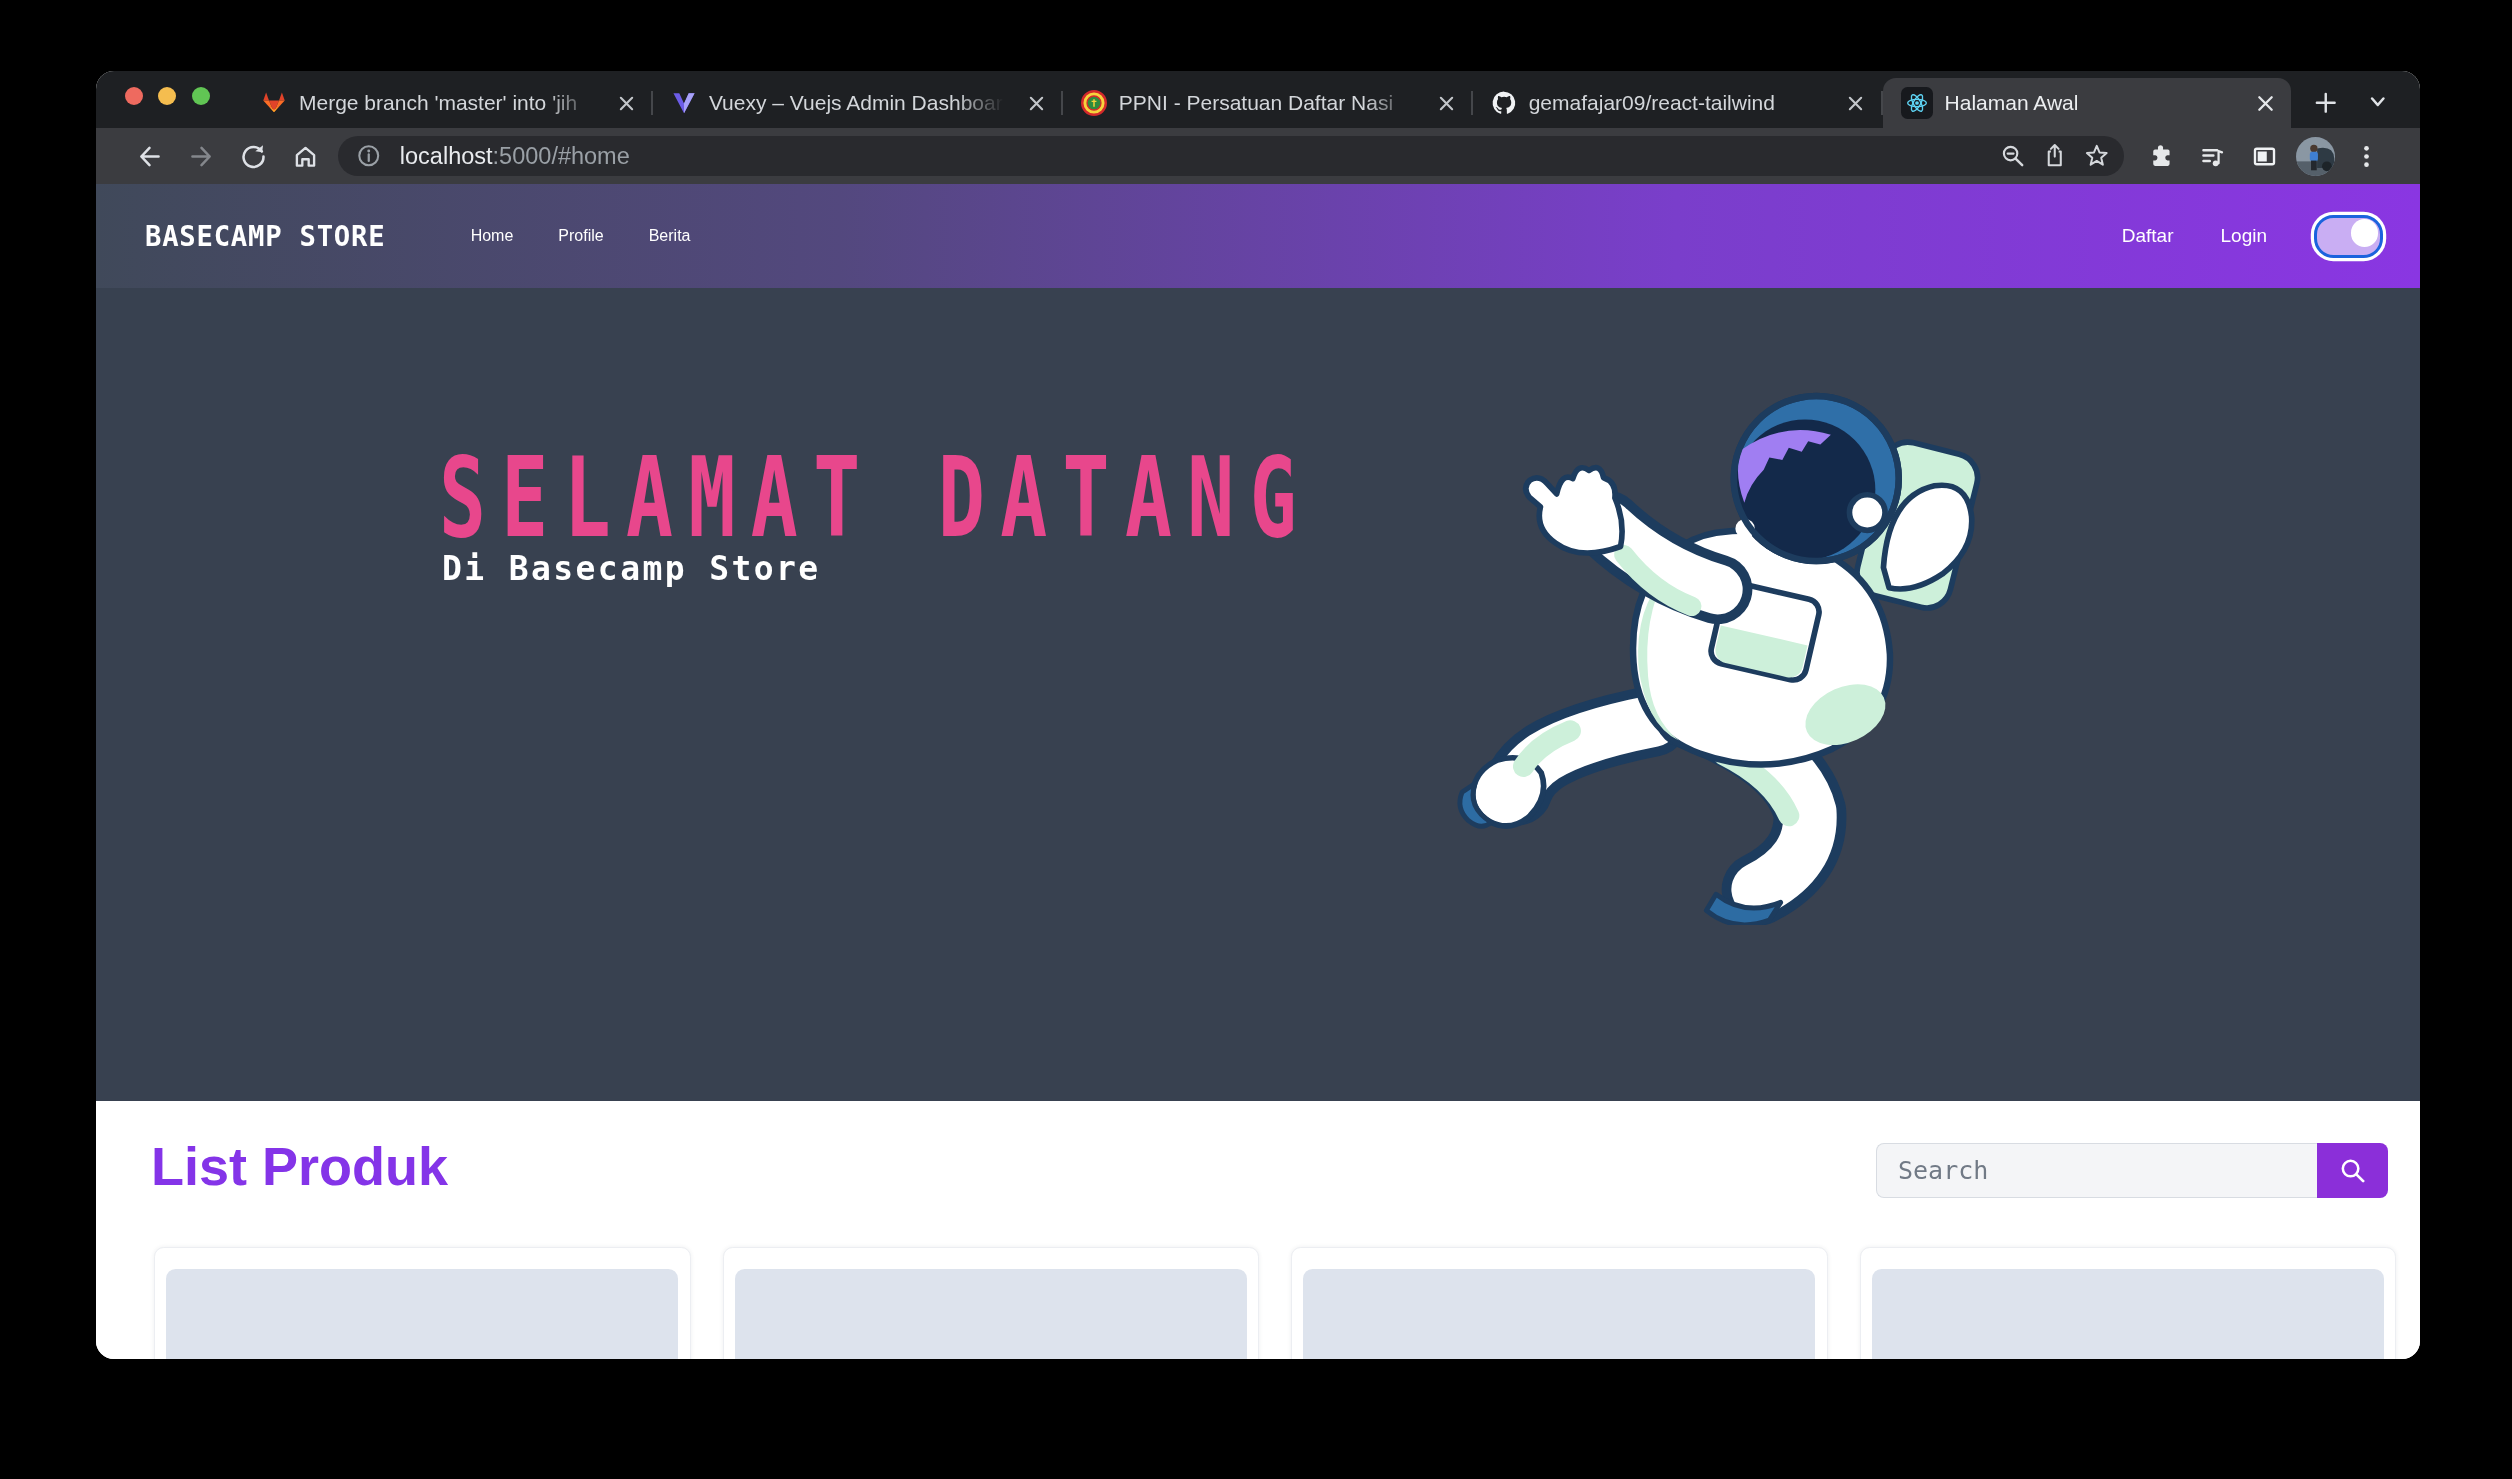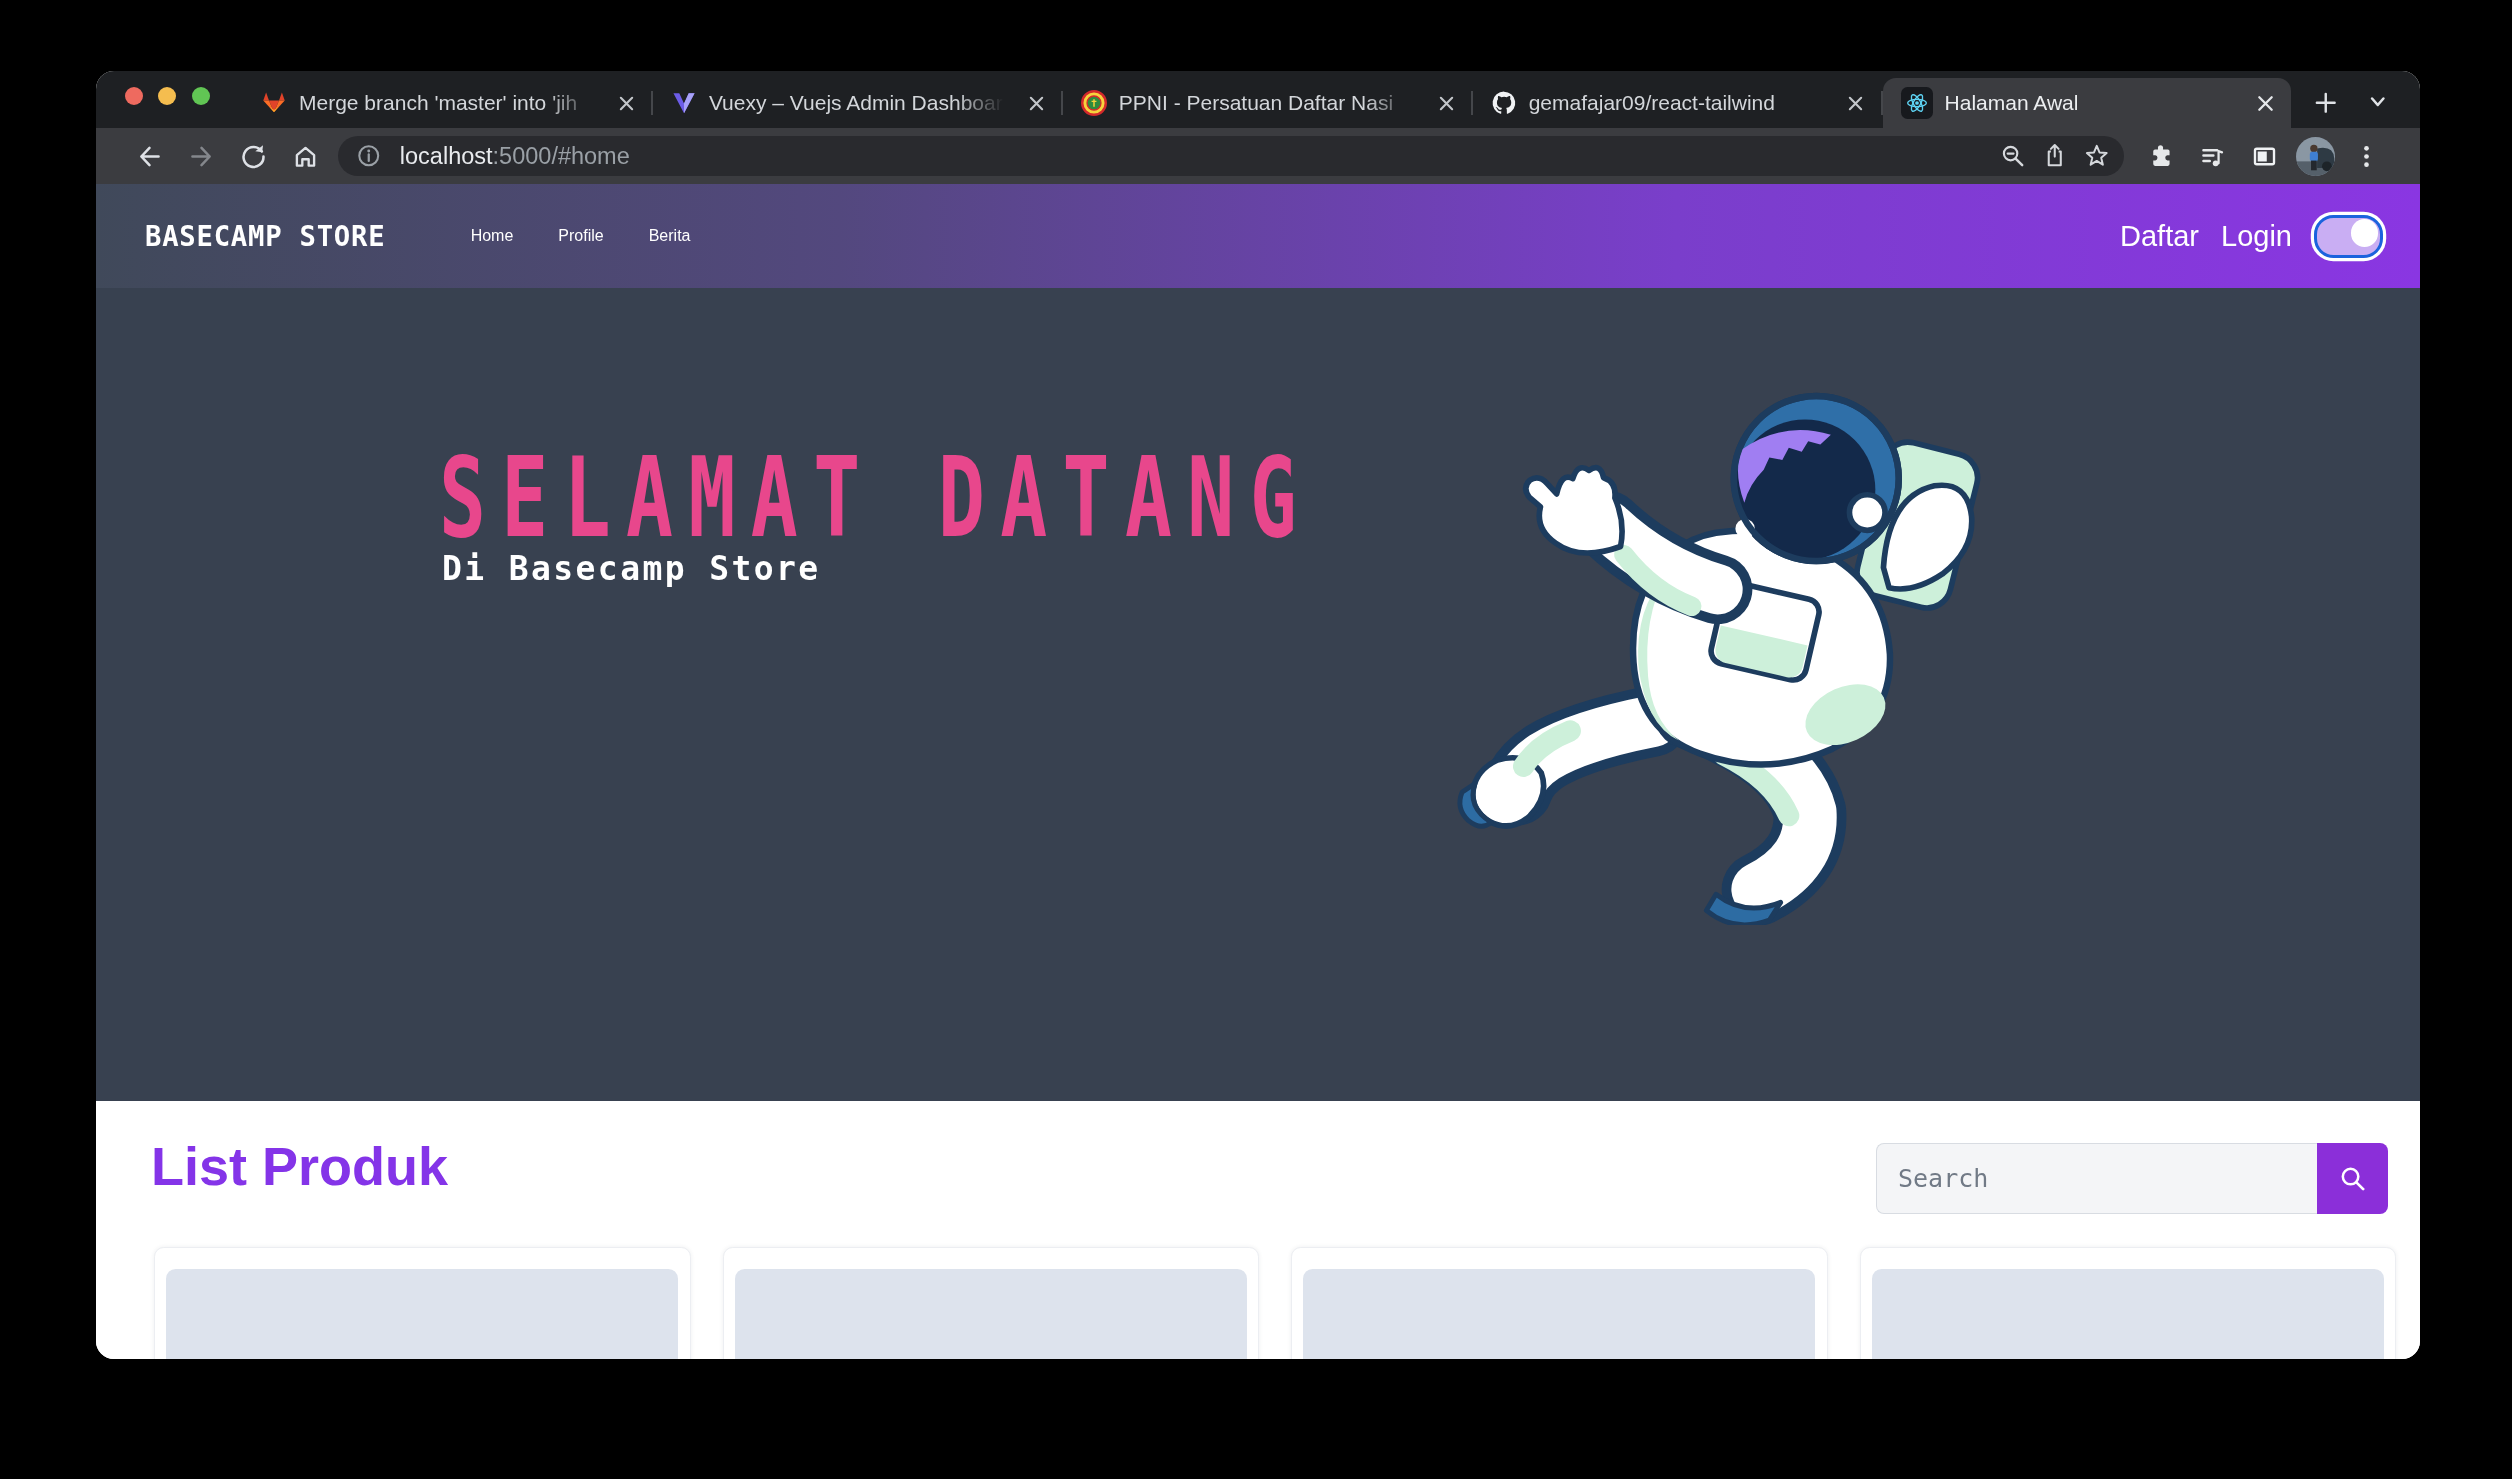--- a/index.html
+++ b/index.html
@@ -40,36 +40,36 @@
   .pill-btn{width:42px;height:42px;display:flex;align-items:center;justify-content:center;flex:none;}
   .avatar{width:39px;height:39px;border-radius:50%;overflow:hidden;flex:none;margin:0 3.2px;}
 
   
   .site-nav{height:104px;background:linear-gradient(90deg,#40495a 0%,#53487e 32%,#7a3ecb 68%,#8a36e2 100%);
     display:flex;align-items:center;padding:0 37px 0 49px;color:#fff;}
   .brand{font-family:"DejaVu Sans Mono",monospace;font-weight:bold;font-size:29px;letter-spacing:0.8px;
     transform:scaleX(.94);transform-origin:left center;white-space:nowrap;}
   .nav-links{display:flex;gap:45px;margin-left:70px;font-size:16px;}
   .nav-link{cursor:pointer;}
-  .nav-right{margin-left:auto;display:flex;align-items:center;gap:22px;font-size:29px;}
+  .nav-right{margin-left:auto;display:flex;align-items:center;gap:47px;font-size:19px;}
   .toggle{width:63px;height:37px;border-radius:19.4px;background:#c9aef3;border:3.2px solid #1b63dd;
     box-shadow:0 0 0 3.2px #fff;position:relative;flex:none;}
   .toggle .knob{position:absolute;right:1.6px;top:1.6px;width:27.5px;height:27.5px;background:#fff;border-radius:50%;}
 
   .hero{height:813px;background:#384150;position:relative;overflow:hidden;}
   .hero-title{position:absolute;left:343px;top:154px;margin:0;
     font-family:"DejaVu Sans Mono",monospace;font-weight:bold;font-size:78px;line-height:1;
     letter-spacing:15.4px;color:#e8478c;transform:scaleY(1.42);transform-origin:left top;white-space:nowrap;}
   .hero-sub{position:absolute;left:346px;top:261px;margin:0;
     font-family:"DejaVu Sans Mono",monospace;font-weight:bold;font-size:33px;letter-spacing:2.4px;color:#fff;}
   .astro{position:absolute;left:1353px;top:87px;width:534px;height:550px;}
 
   .content{height:259px;background:#fff;position:relative;}
   .content-title{position:absolute;left:55px;top:34px;margin:0;font-size:54px;font-weight:bold;color:#8434e8;}
-  .search{position:absolute;right:32px;top:42px;width:512px;height:71px;display:flex;}
+  .search{position:absolute;right:32px;top:42px;width:512px;height:55px;display:flex;}
   .search input{flex:1;min-width:0;background:#f4f5f7;border:1.6px solid #d8dce2;border-right:none;
     border-radius:8px 0 0 8px;font-family:"DejaVu Sans Mono",monospace;font-size:25px;color:#374151;
     padding:0 21px;outline:none;}
   .search input::placeholder{color:#717a86;}
   .search button{width:71px;background:#8b2fd9;border:none;border-radius:0 8px 8px 0;cursor:pointer;
     display:flex;align-items:center;justify-content:center;}
   .cards{position:absolute;left:58px;top:146px;display:flex;gap:32px;}
   .card{width:512px;height:243px;background:#fff;border:1.6px solid #eceef2;border-radius:9.7px;
     box-shadow:0 0.8px 4px rgba(40,50,70,.08);padding:21px 11.3px;flex:none;}
   .card .ph{width:100%;height:100%;background:#dde3ed;border-radius:9.7px;}

